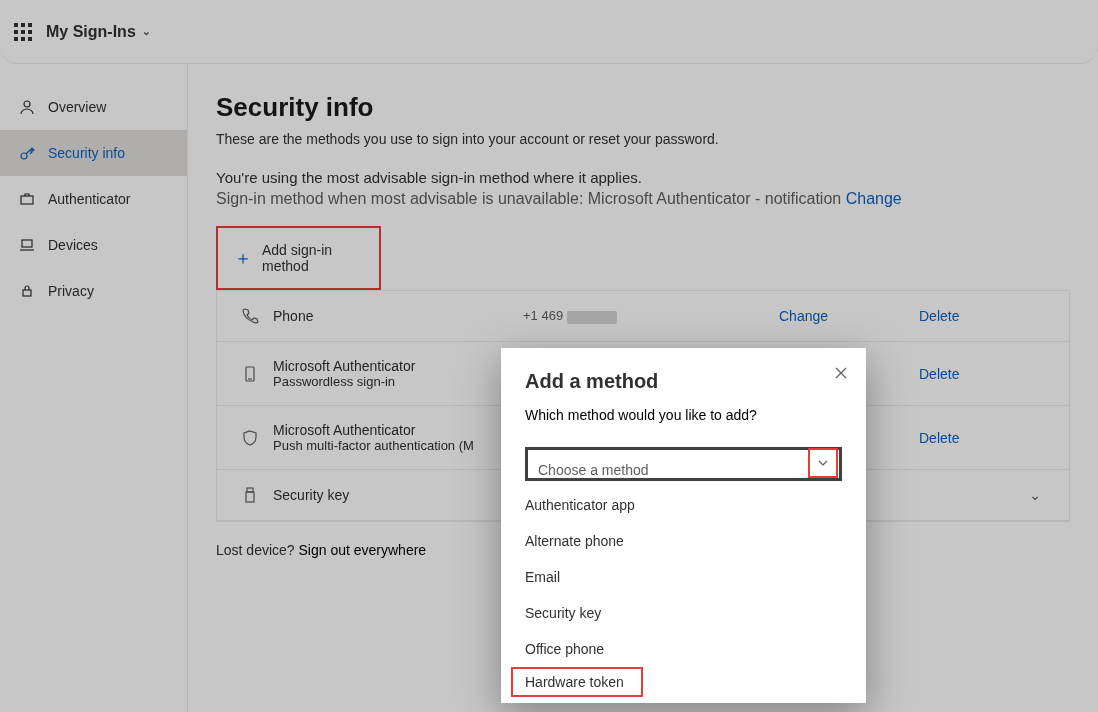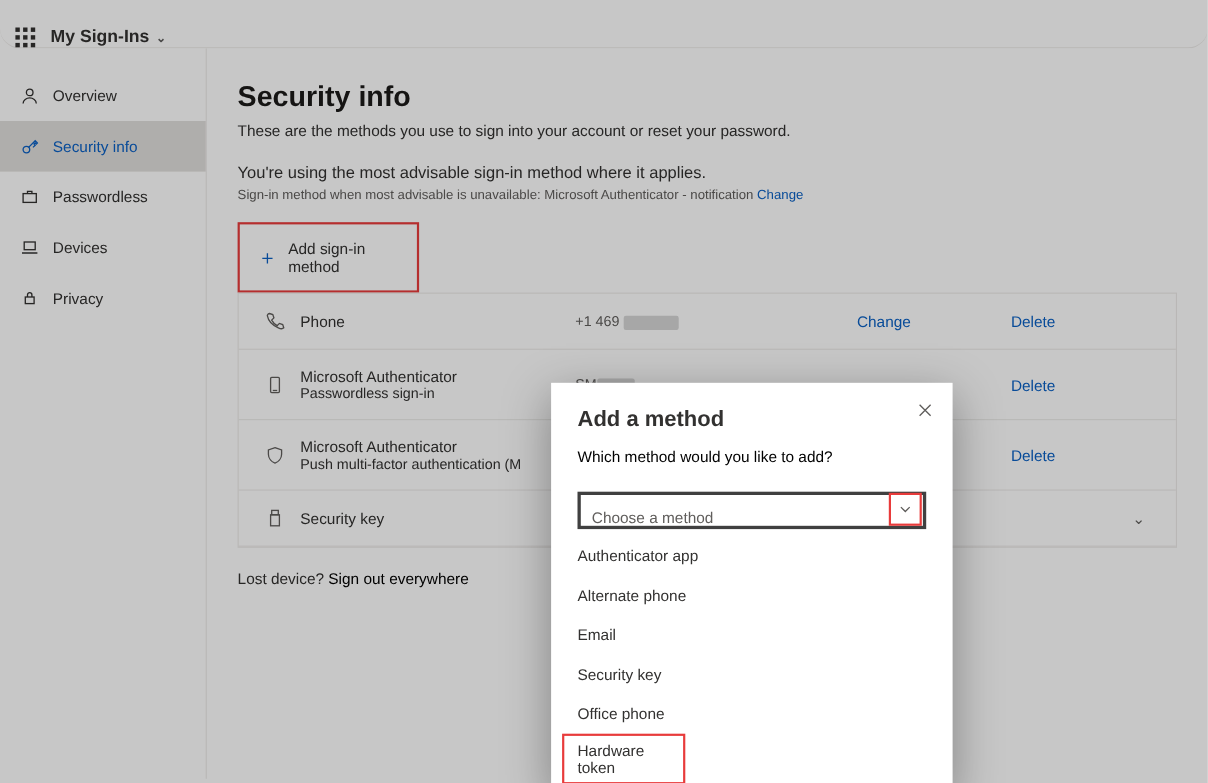--- a/index.html
+++ b/index.html
@@ -13,24 +13,24 @@
     position: relative;
   }
   
   .dim {
     position: absolute; inset: 0;
     background: rgba(0,0,0,0.22);
     z-index: 50;
     pointer-events: none;
   }
   .topbar {
-    height: 44px;
+    height: 64px;
     border-bottom: 1px solid #edebe9;
     display: flex;
-    align-items: flex-end;
+    align-items: center;
     padding: 0 14px;
     gap: 14px;
     border-radius: 18px;
   }
   .waffle {
     width: 18px; height: 18px;
     display: grid;
     grid-template-columns: repeat(3,4px);
     grid-template-rows: repeat(3,4px);
     gap: 3px;
@@ -50,21 +50,21 @@
     font-size:14px; cursor:pointer;
     color:#323130;
   }
   .nav-item.active { background:#e1dfdd; color:#0b61c4; font-weight:400; }
   .nav-item.active .ic { color:#0b61c4; }
   .ic { width:18px; height:18px; display:inline-flex; align-items:center; justify-content:center; color:#323130;}
   .main { flex:1; padding: 28px 28px 0 28px; overflow:auto;}
   .h1 { font-size:26px; font-weight:600; color:#1b1a19; margin-bottom:8px;}
   .sub { font-size:14px; color:#323130; margin-bottom:22px;}
   .advis { font-size:15px; color:#323130; margin-bottom:4px;}
-  .advis-sub { font-size:12px; color:#605e5c; margin-bottom:18px;}
+  .advis-sub { font-size:16px; color:#605e5c; margin-bottom:18px;}
   .advis-sub a { color:#0b61c4; text-decoration:none; }
   .panel { border:1px solid #edebe9; }
   .add-row {
     display:flex; align-items:center; gap:10px;
     padding: 14px 16px; font-size:14px; color:#323130;
     border:2px solid #e83b3b;
     width: 165px;
     margin-bottom: 0;
     cursor:pointer;
   }
@@ -115,21 +115,21 @@
   .options {
     margin: 0 -24px;
     margin-top:6px;
   }
   .option {
     padding: 10px 24px;
     font-size:14px; color:#323130; cursor:pointer;
   }
   .option.highlight {
     border:2px solid #e83b3b;
-    width: 112px;
+    width: 132px;
     margin-left:10px; padding:5px 12px;
   }
   .expand-chev { color:#605e5c; }
   .row-expand { text-align:right; padding-right:18px;}
   svg { display:block; }
 </style>
 </head>
 <body>
 
 <div class="topbar">
@@ -171,21 +171,21 @@
       </span>
       <span>Security info</span>
     </div>
     <div class="nav-item">
       <span class="ic">
         <svg width="16" height="16" viewBox="0 0 16 16" fill="none" stroke="currentColor" stroke-width="1.2">
             <rect x="2" y="5" width="12" height="8"></rect>
             <path d="M6 5V3h4v2"></path>
           </svg>
       </span>
-      <span>Passwordless</span>
+      <span>Authenticator</span>
     </div>
     <div class="nav-item">
       <span class="ic">
         <svg width="16" height="16" viewBox="0 0 16 16" fill="none" stroke="currentColor" stroke-width="1.2">
             <rect x="3" y="3" width="10" height="7"></rect>
             <path d="M1 13h14"></path>
           </svg>
       </span>
       <span>Devices</span>
     </div>

